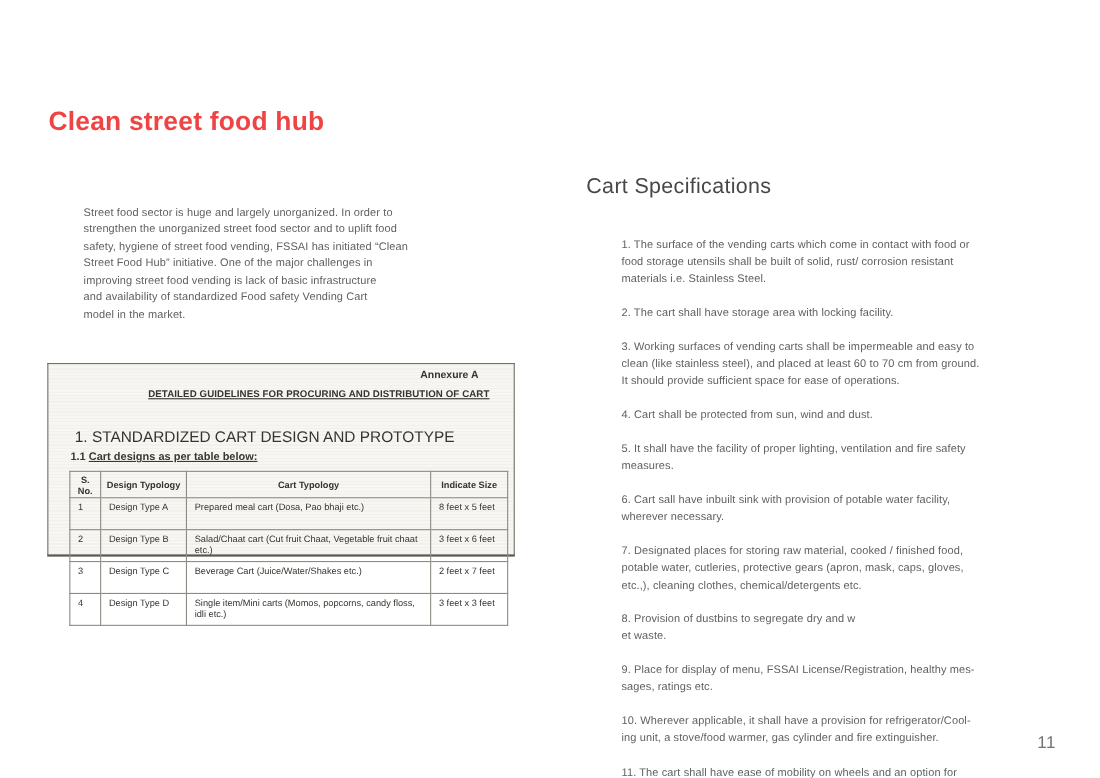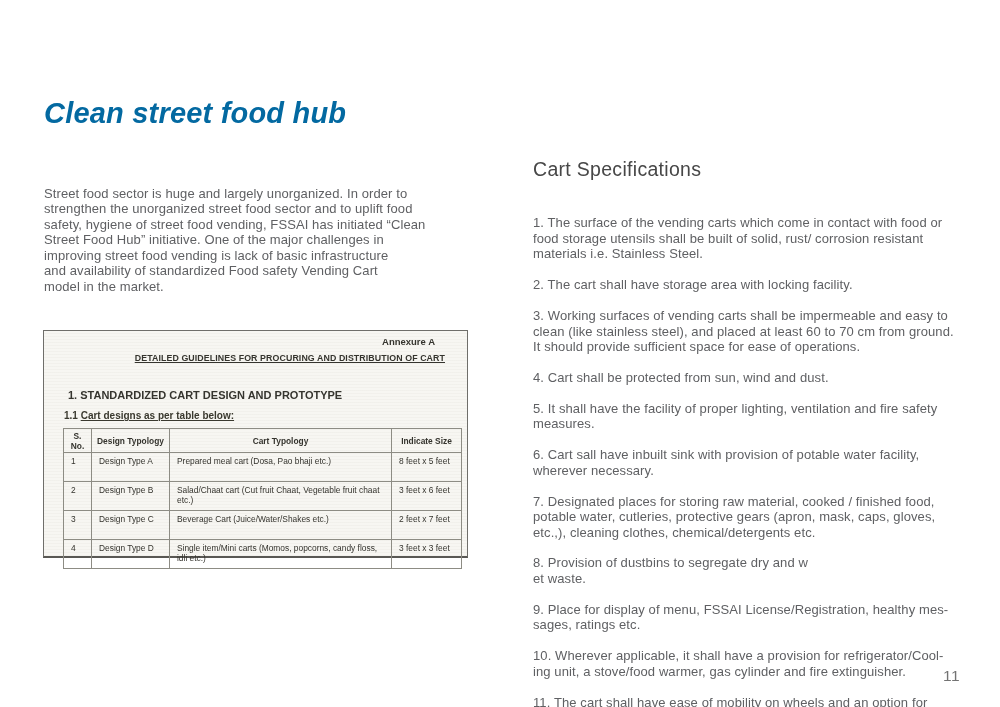--- a/index.html
+++ b/index.html
@@ -3,58 +3,58 @@
 <meta charset="utf-8">
 <style>
   * { margin:0; padding:0; box-sizing:border-box; }
   html,body { background:#ffffff; }
   .page {
     position:relative; width:1000px; height:707px; background:#ffffff;
     font-family:"Liberation Sans", sans-serif; overflow:hidden;
   }
   .page-title {
     position:absolute; left:44px; top:97px;
-    font-size:29px; font-weight:700; color:#0369a1; letter-spacing:0.2px;font-style:italic;
+    font-size:24px; font-weight:700; color:#ef4444; letter-spacing:0.2px;
   }
   .section-heading {
     position:absolute; font-size:19.5px; font-weight:400; color:#474747;
     letter-spacing:0.3px;
   }
   .heading-left  { left:44px;  top:158px; }
   .heading-right { left:533px; top:158px; }
   .body-text {
-    font-size:13px; line-height:15.45px; color:#5f6063;
-    white-space:pre-line; letter-spacing:0.1px;
+    font-size:10px; line-height:15.45px; color:#5f6063;
+    white-space:pre-line; letter-spacing:0.1px;margin-left:32px;
   }
   .para-left { position:absolute; left:44px; top:186px; width:430px; }
   .spec-list { position:absolute; left:533px; top:200px; width:455px; }
   .spec-item { white-space:pre-line; }
 
   
   .scan {
-    position:absolute; left:43px; top:330px; width:425px; height:228px;
+    position:absolute; left:43px; top:330px; width:425px; height:176px;
     background:#f7f6f2;
     background-image:repeating-linear-gradient(0deg,
       rgba(125,118,100,0.045) 0px, rgba(125,118,100,0.045) 1px,
       transparent 1px, transparent 3px);
     border:1px solid #6f6e6a; border-bottom:2px solid #595854;
     color:#35342e;
   }
   .annex-corner {
     position:absolute; top:5px; right:32px;
     font-size:9.5px; font-weight:700;
   }
   .annex-title {
     position:absolute; top:22px; left:0; right:22px; text-align:right;
     font-size:8.8px; font-weight:700; text-decoration:underline;
     letter-spacing:0.1px;
   }
   .annex-section {
     position:absolute; left:24px; top:58px;
-    font-size:11px; font-weight:700;
+    font-size:14px; font-weight:400;
   }
   .annex-subsection {
     position:absolute; left:20px; top:79px;
     font-size:10px; font-weight:700; color:#3a392f;
   }
   .annex-subsection .u { text-decoration:underline; }
   .annex-table {
     position:absolute; left:19px; top:97px; width:398px;
     border-collapse:collapse; table-layout:fixed;
   }

